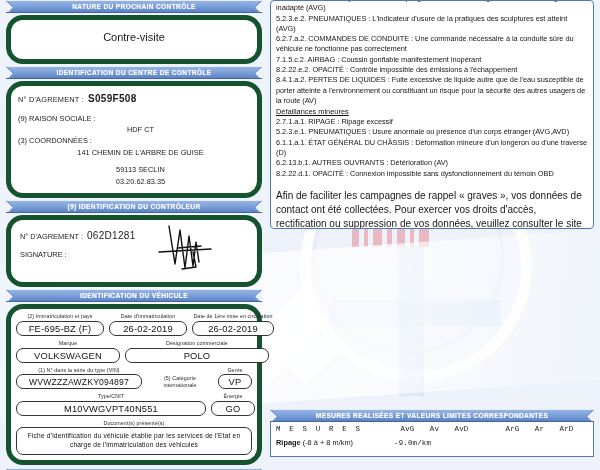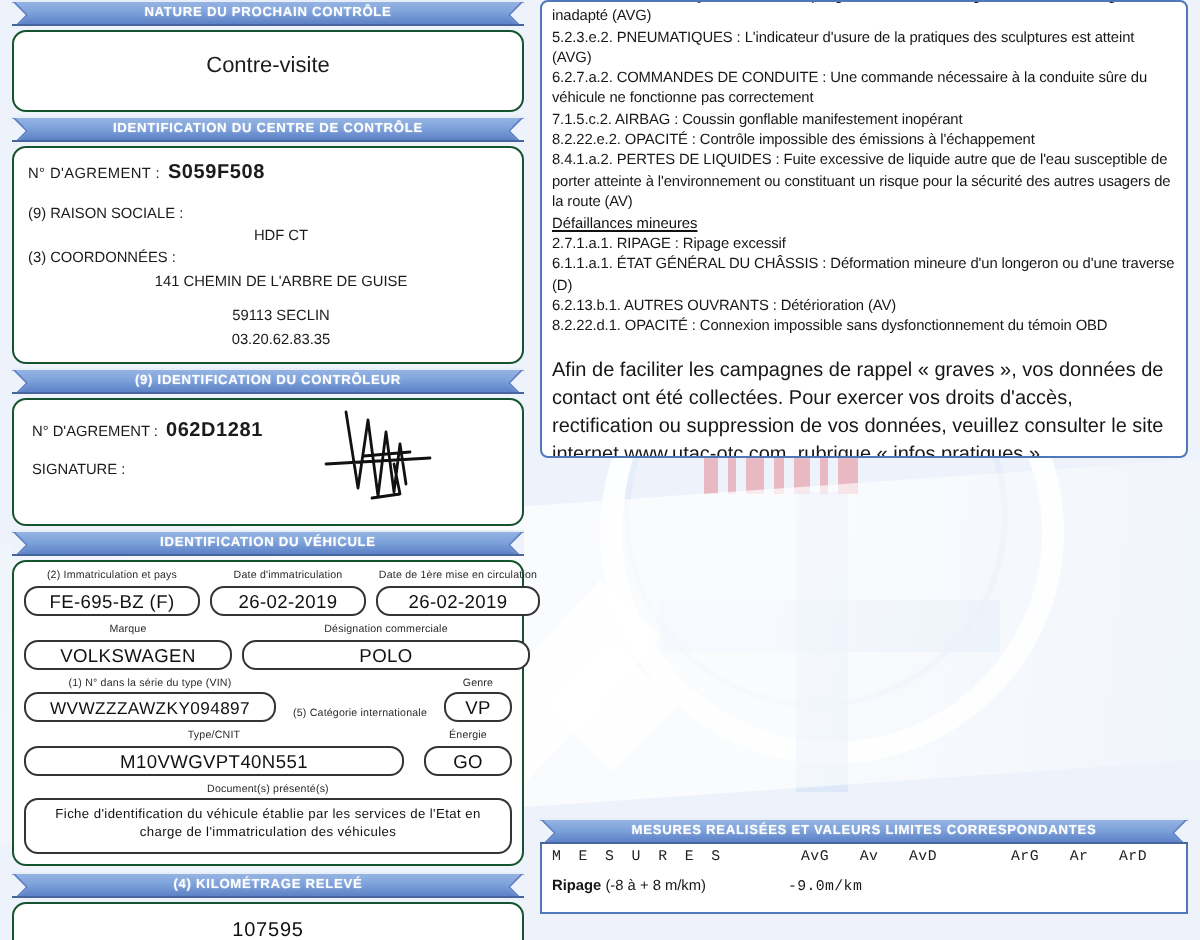--- a/index.html
+++ b/index.html
@@ -67,39 +67,39 @@
   .banner::before,.banner::after{
     content:"";position:absolute;top:1px;width:9px;height:9px;
     background:#eef3fb;border:1px solid #5d82c6;transform:rotate(45deg);
   }
   .banner::before{left:-5px;}
   .banner::after{right:-5px;}
   .banner-wrap{position:relative;margin:0 6px;}
 
   
   .panel{
-    background:#ffffff;border:1px solid #14532d;border-radius:7px;
+    background:#ffffff;border:5px solid #14532d;border-radius:17px;
     margin:2px 6px 0 6px;box-sizing:border-box;
   }
 
   
   .nature-val{
     text-align:center;font-size:11px;color:#1b1b1b;
     padding:11px 0 16px 0;
   }
   .centre{padding:5px 7px 6px 7px;font-size:7.4px;color:#1b1b1b;line-height:1.55;}
   .kv{margin:0;}
   .kv .lbl{letter-spacing:.2px;}
   .kv .big{font-size:10px;font-weight:bold;letter-spacing:.3px;margin-left:4px;}
   .indent{padding-left:13px;text-align:center;}
   .sp{height:6px;}
 
   .ctrl{padding:10px 9px 7px 9px;font-size:7.4px;color:#1b1b1b;position:relative;min-height:45px;}
   .ctrl .row1{margin-bottom:9px;}
-  .ctrl .agr{font-size:10px;letter-spacing:.3px;margin-left:4px;font-weight:bold;}
+  .ctrl .agr{font-size:10px;letter-spacing:.3px;margin-left:4px;}
   .sig-mark{position:absolute;right:28px;top:2px;width:80px;height:52px;}
 
   
   .veh{padding:4px 5px 5px 5px;}
   .vrow{display:flex;justify-content:space-between;align-items:flex-end;gap:5px;}
   .fcell{display:flex;flex-direction:column;align-items:center;}
   .flabel{
     font-size:5.3px;color:#2a2a2a;text-align:center;line-height:1.25;
     margin-bottom:1px;letter-spacing:.1px;
   }
@@ -304,20 +304,21 @@
       <p class="dline first">5.2.3.b.2. PNEUMATIQUES : Pneumatique gravement endommagé, entaille ou montage inadapté (AVG)</p>
       <p class="dline">5.2.3.e.2. PNEUMATIQUES : L'indicateur d'usure de la pratiques des sculptures est atteint (AVG)</p>
       <p class="dline">6.2.7.a.2. COMMANDES DE CONDUITE : Une commande nécessaire à la conduite sûre du véhicule ne fonctionne pas correctement</p>
       <p class="dline">7.1.5.c.2. AIRBAG : Coussin gonflable manifestement inopérant</p>
       <p class="dline">8.2.22.e.2. OPACITÉ : Contrôle impossible des émissions à l'échappement</p>
       <p class="dline">8.4.1.a.2. PERTES DE LIQUIDES : Fuite excessive de liquide autre que de l'eau susceptible de porter atteinte à l'environnement ou constituant un risque pour la sécurité des autres usagers de la route (AV)</p>
 
       <div class="dhead">Défaillances mineures</div>
 
       <p class="dline">2.7.1.a.1. RIPAGE : Ripage excessif</p>
+      <p class="dline">5.2.3.e.1. PNEUMATIQUES : Usure anormale ou présence d'un corps étranger (AVG,AVD)</p>
       <p class="dline">6.1.1.a.1. ÉTAT GÉNÉRAL DU CHÂSSIS : Déformation mineure d'un longeron ou d'une traverse (D)</p>
       <p class="dline">6.2.13.b.1. AUTRES OUVRANTS : Détérioration (AV)</p>
       <p class="dline">8.2.22.d.1. OPACITÉ : Connexion impossible sans dysfonctionnement du témoin OBD</p>
 
       <p class="dnote">Afin de faciliter les campagnes de rappel « graves », vos données de contact ont été collectées. Pour exercer vos droits d'accès, rectification ou suppression de vos données, veuillez consulter le site internet www.utac-otc.com,  rubrique « infos pratiques ».</p>
     </div>
 
     <div class="rt-banner-wrap" style="margin-top:180px">
       <div class="banner">MESURES REALISÉES ET VALEURS LIMITES CORRESPONDANTES</div>
     </div>

